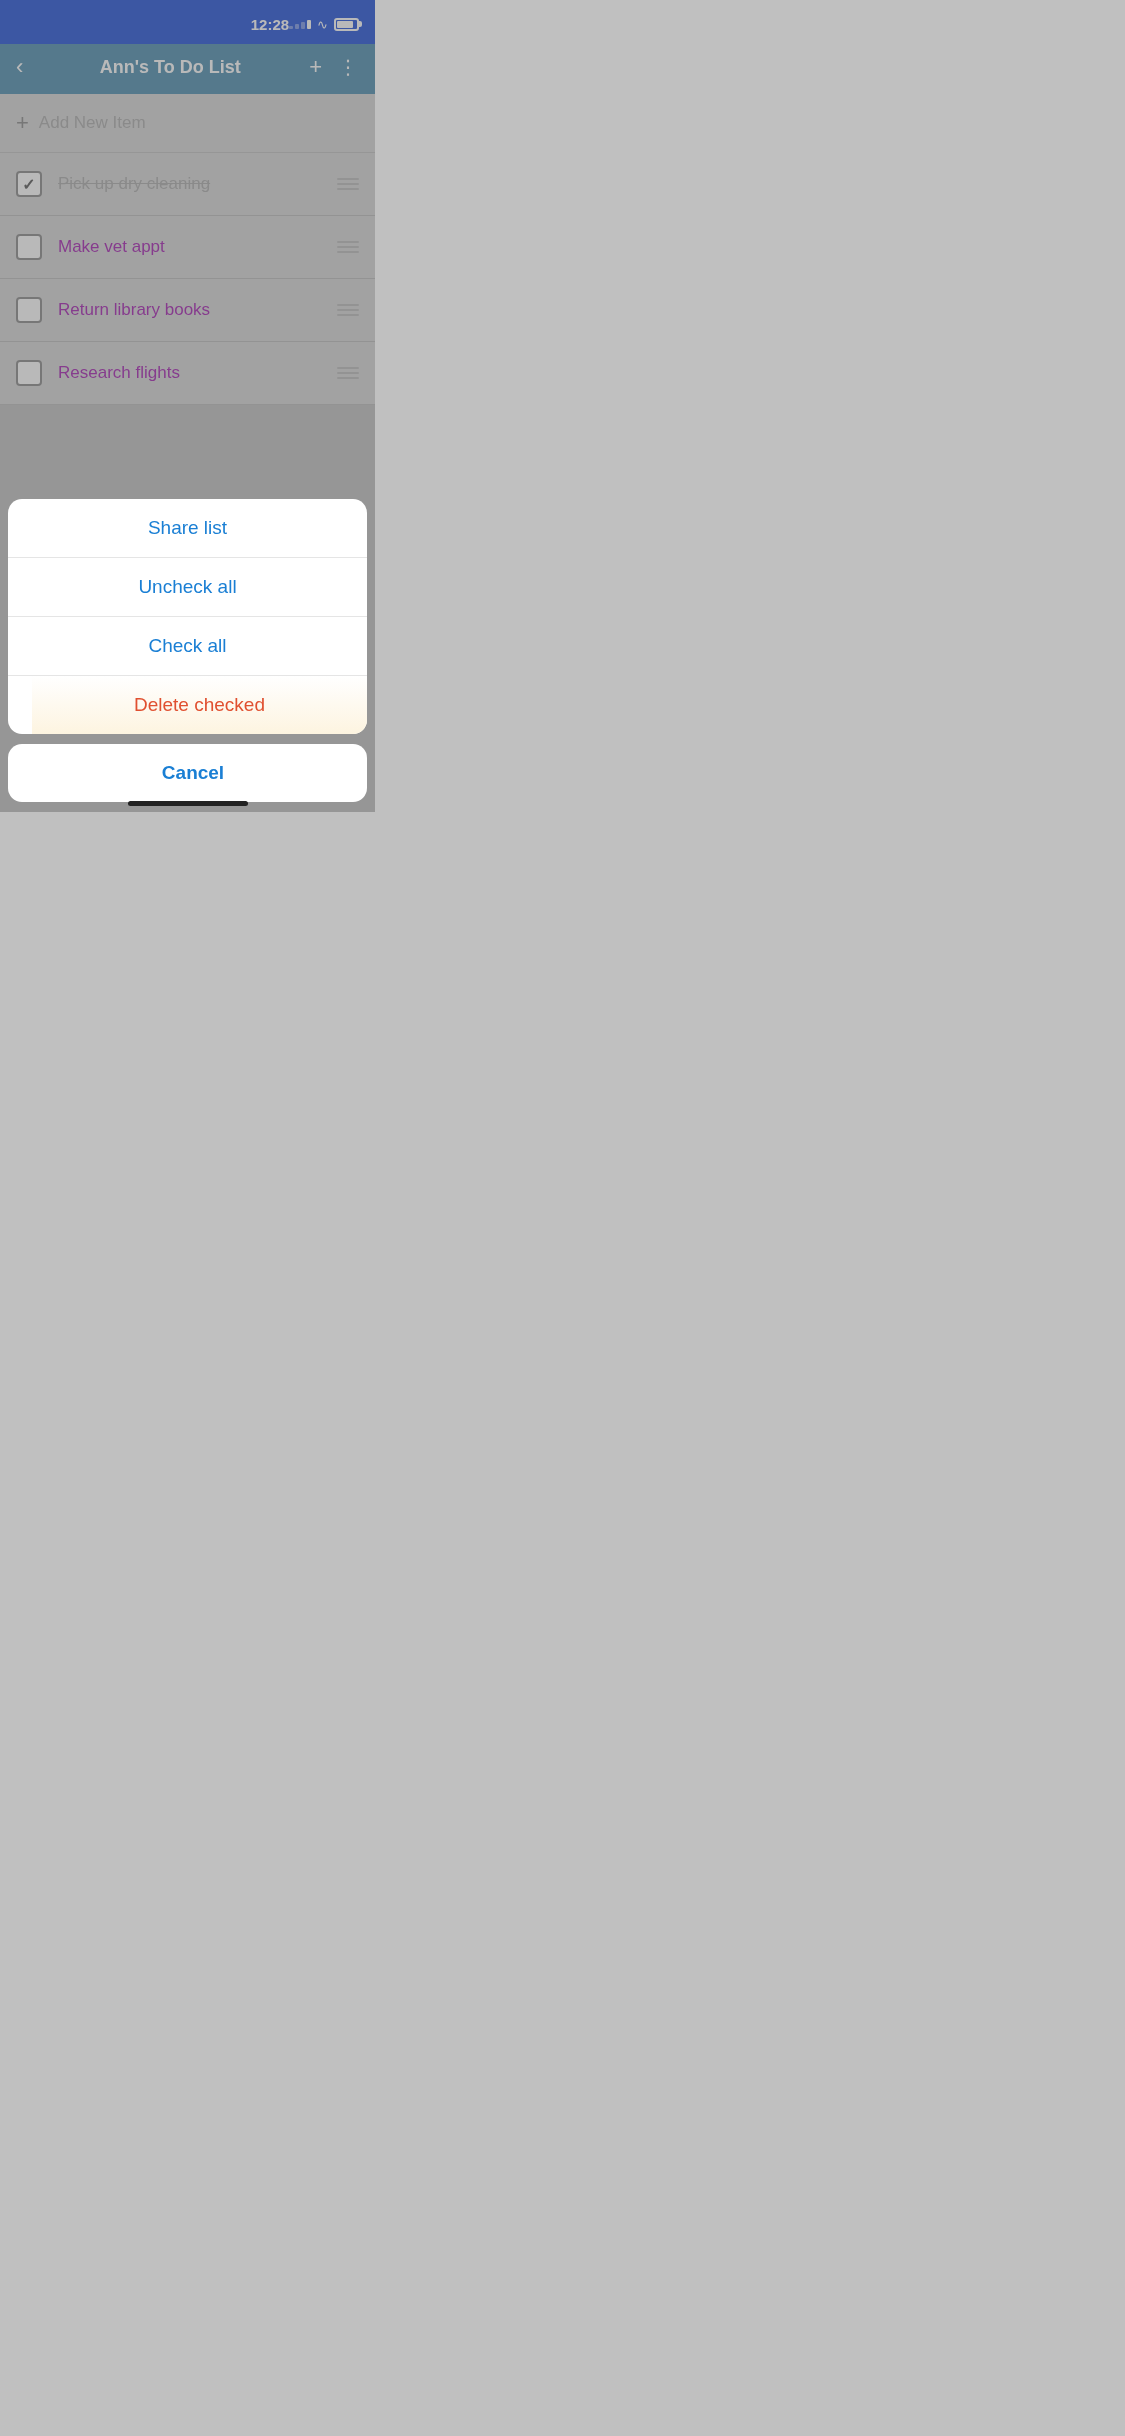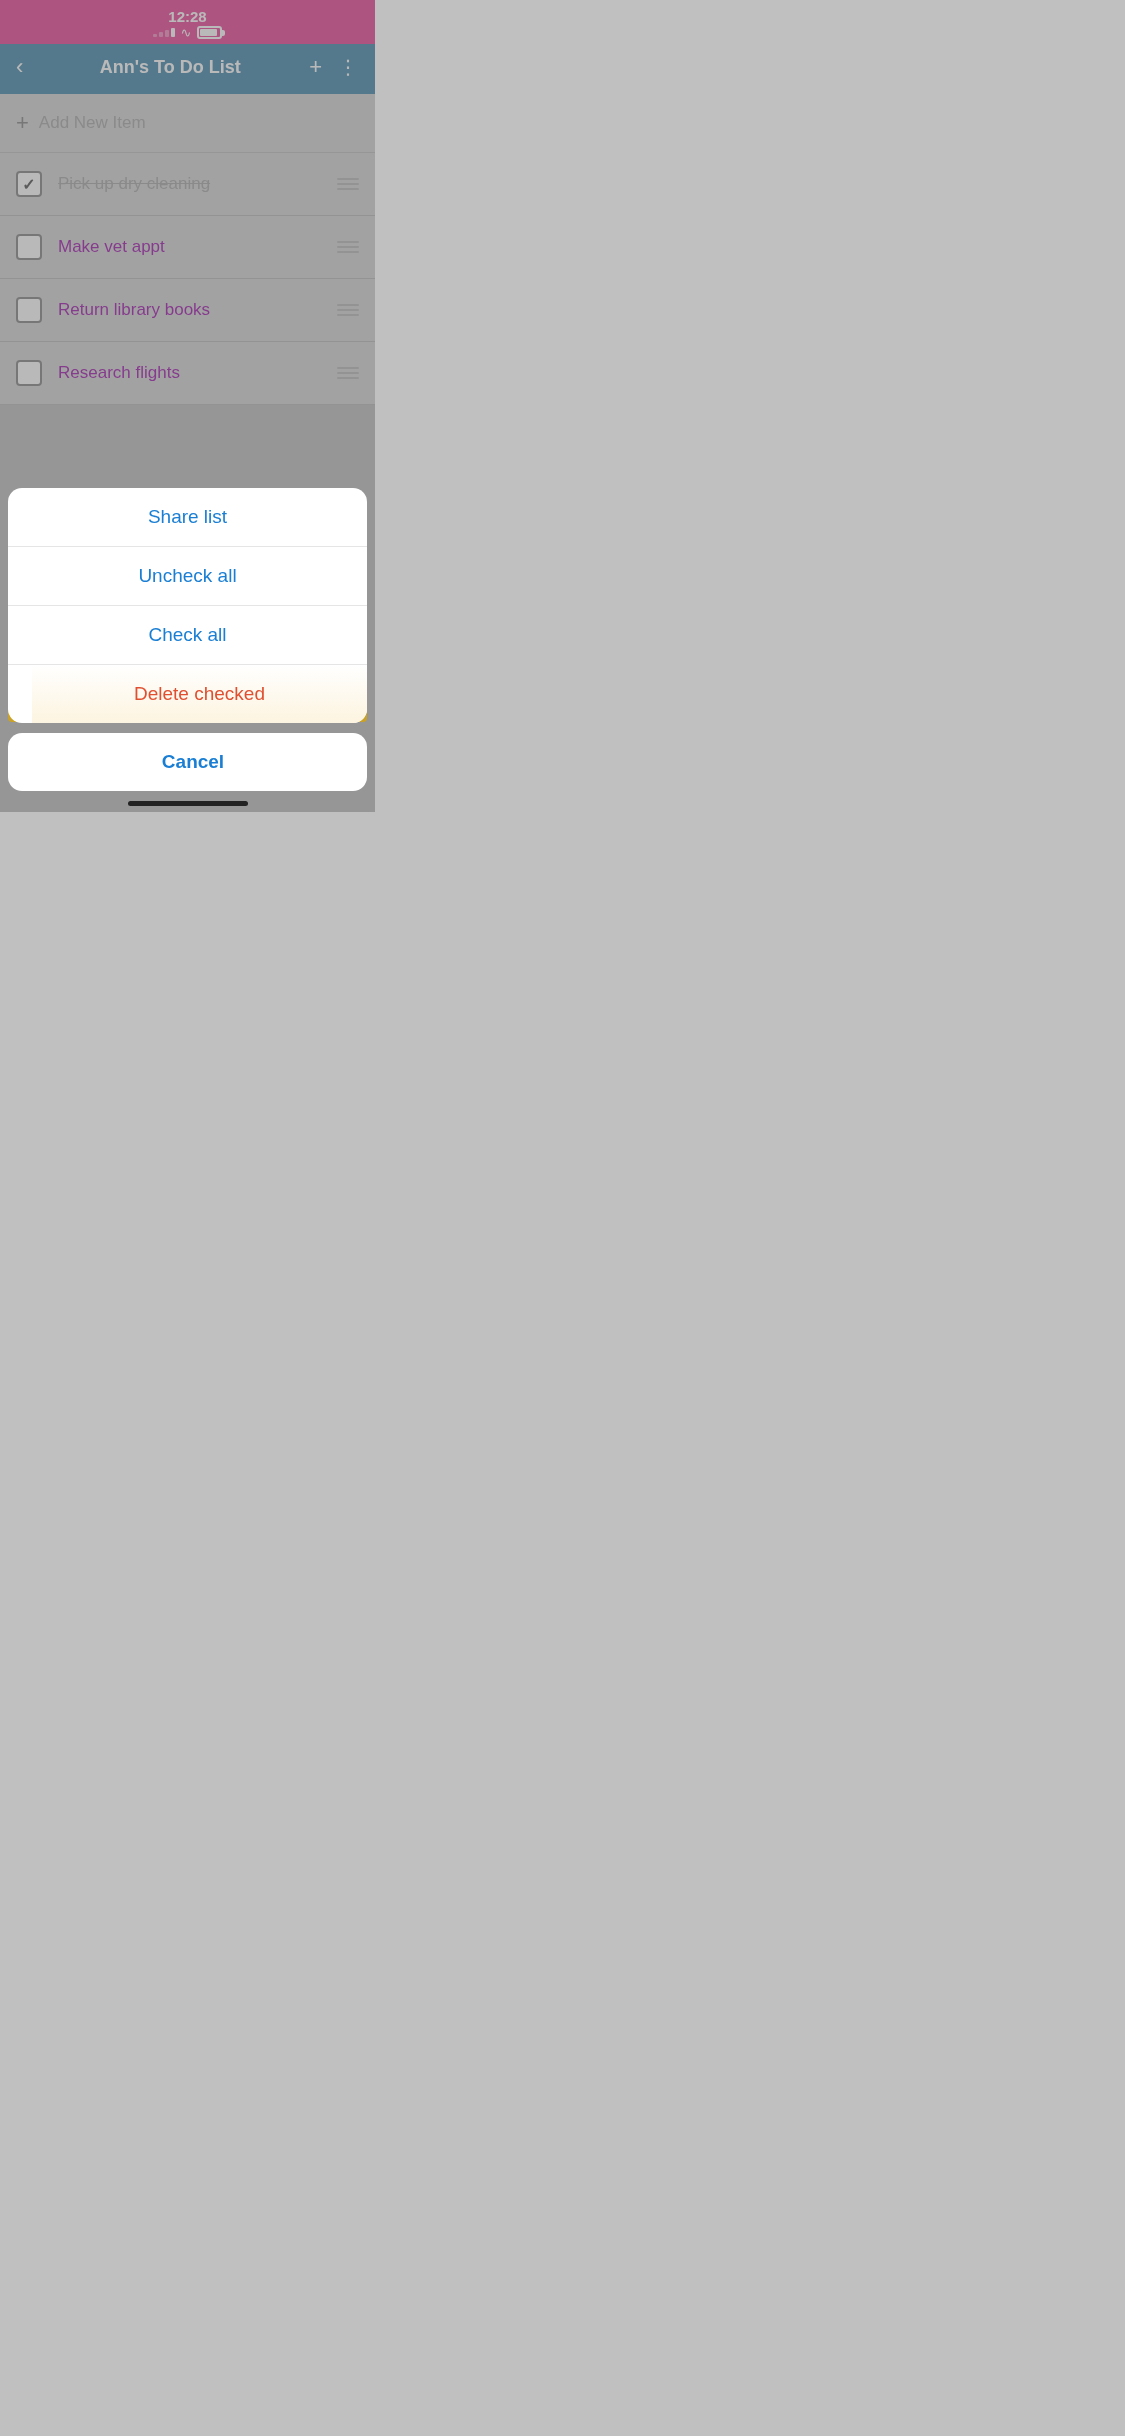--- a/index.html
+++ b/index.html
@@ -9,27 +9,26 @@
       width: 375px;
       height: 812px;
       font-family: -apple-system, 'San Francisco', 'Helvetica Neue', Helvetica, Arial, sans-serif;
       background: #c0c0c0;
       overflow: hidden;
       position: relative;
     }
 
     
     .status-bar {
-      background: #ec4899;
-      display: flex;
-      justify-content: center;
+      background: #1d4ed8;
+      display: flex;
+      justify-content: flex-end;
       align-items: center;
       padding: 14px 16px 10px;
       height: 44px;
-      flex-direction: column;
     }
     .status-time {
       color: white;
       font-size: 15px;
       font-weight: 600;
     }
     .status-icons {
       display: flex;
       align-items: center;
       gap: 6px;
@@ -186,21 +185,21 @@
     .overlay {
       position: absolute;
       top: 0; left: 0; right: 0; bottom: 0;
       background: rgba(100, 100, 100, 0.45);
       z-index: 10;
     }
 
     
     .action-sheet-wrapper {
       position: absolute;
-      bottom: 11px;
+      bottom: 0;
       left: 0;
       right: 0;
       z-index: 20;
       padding: 0 8px 10px;
       display: flex;
       flex-direction: column;
       gap: 10px;
     }
 
     .action-sheet-main {

